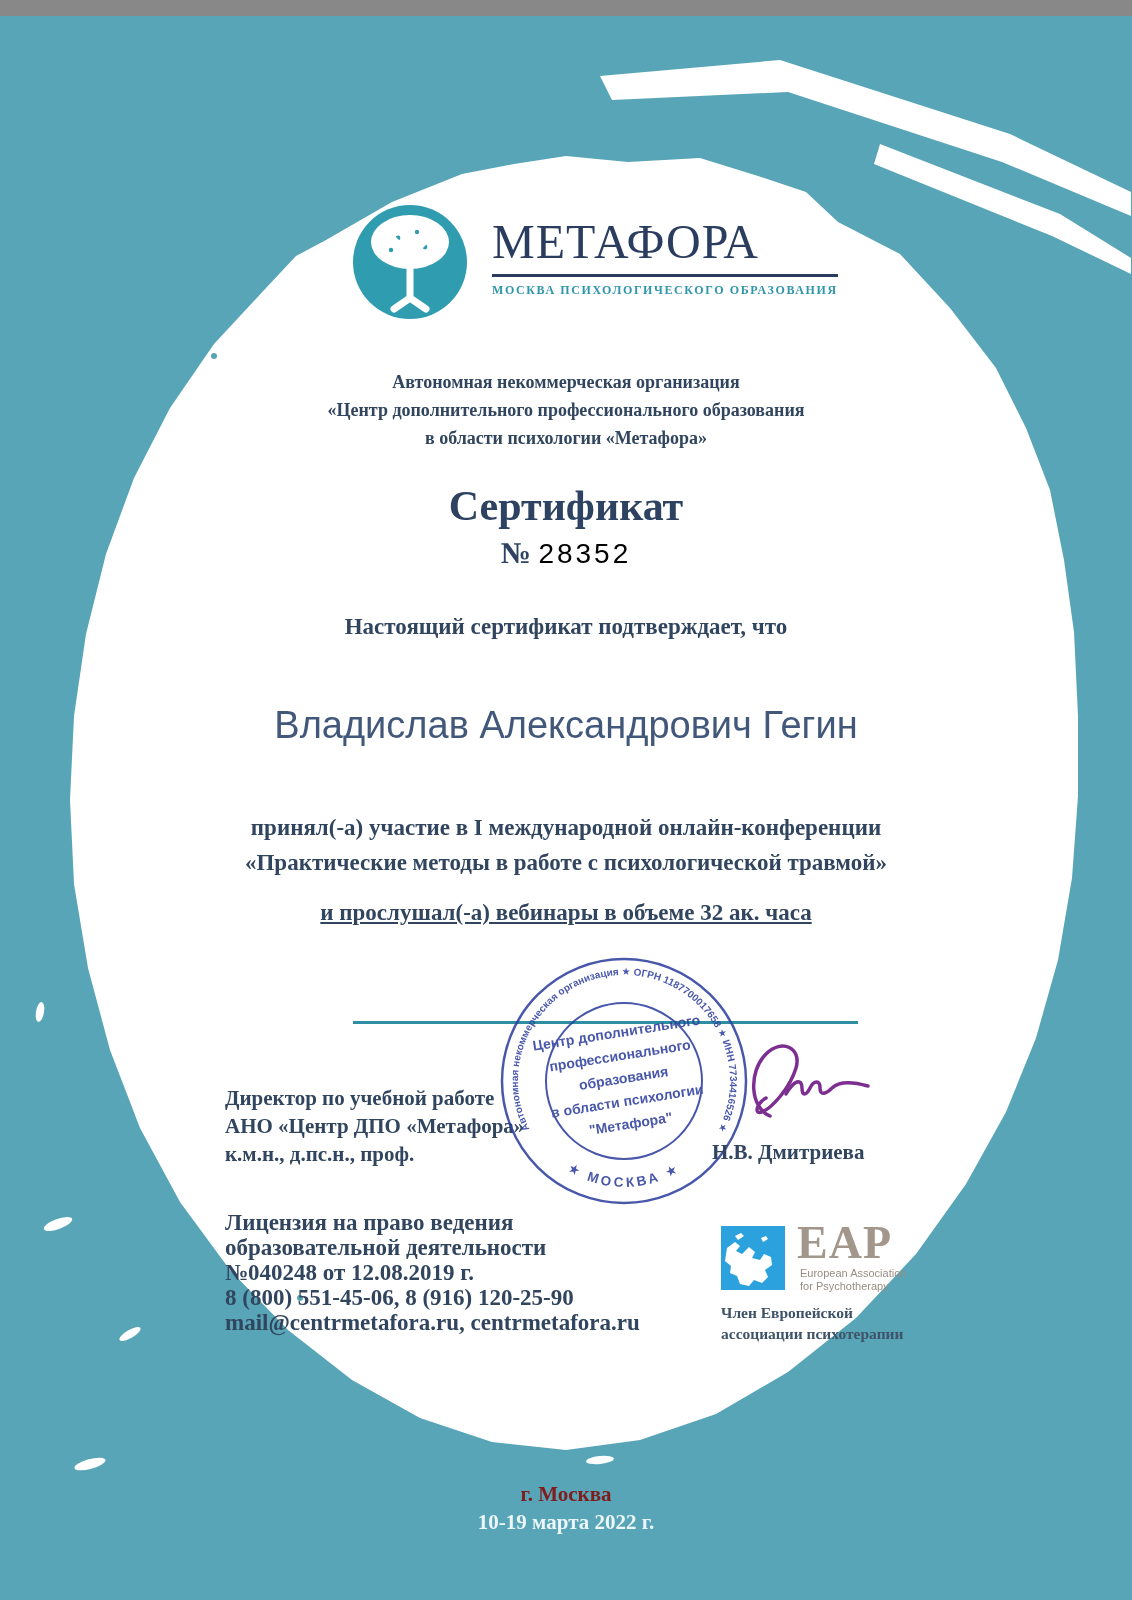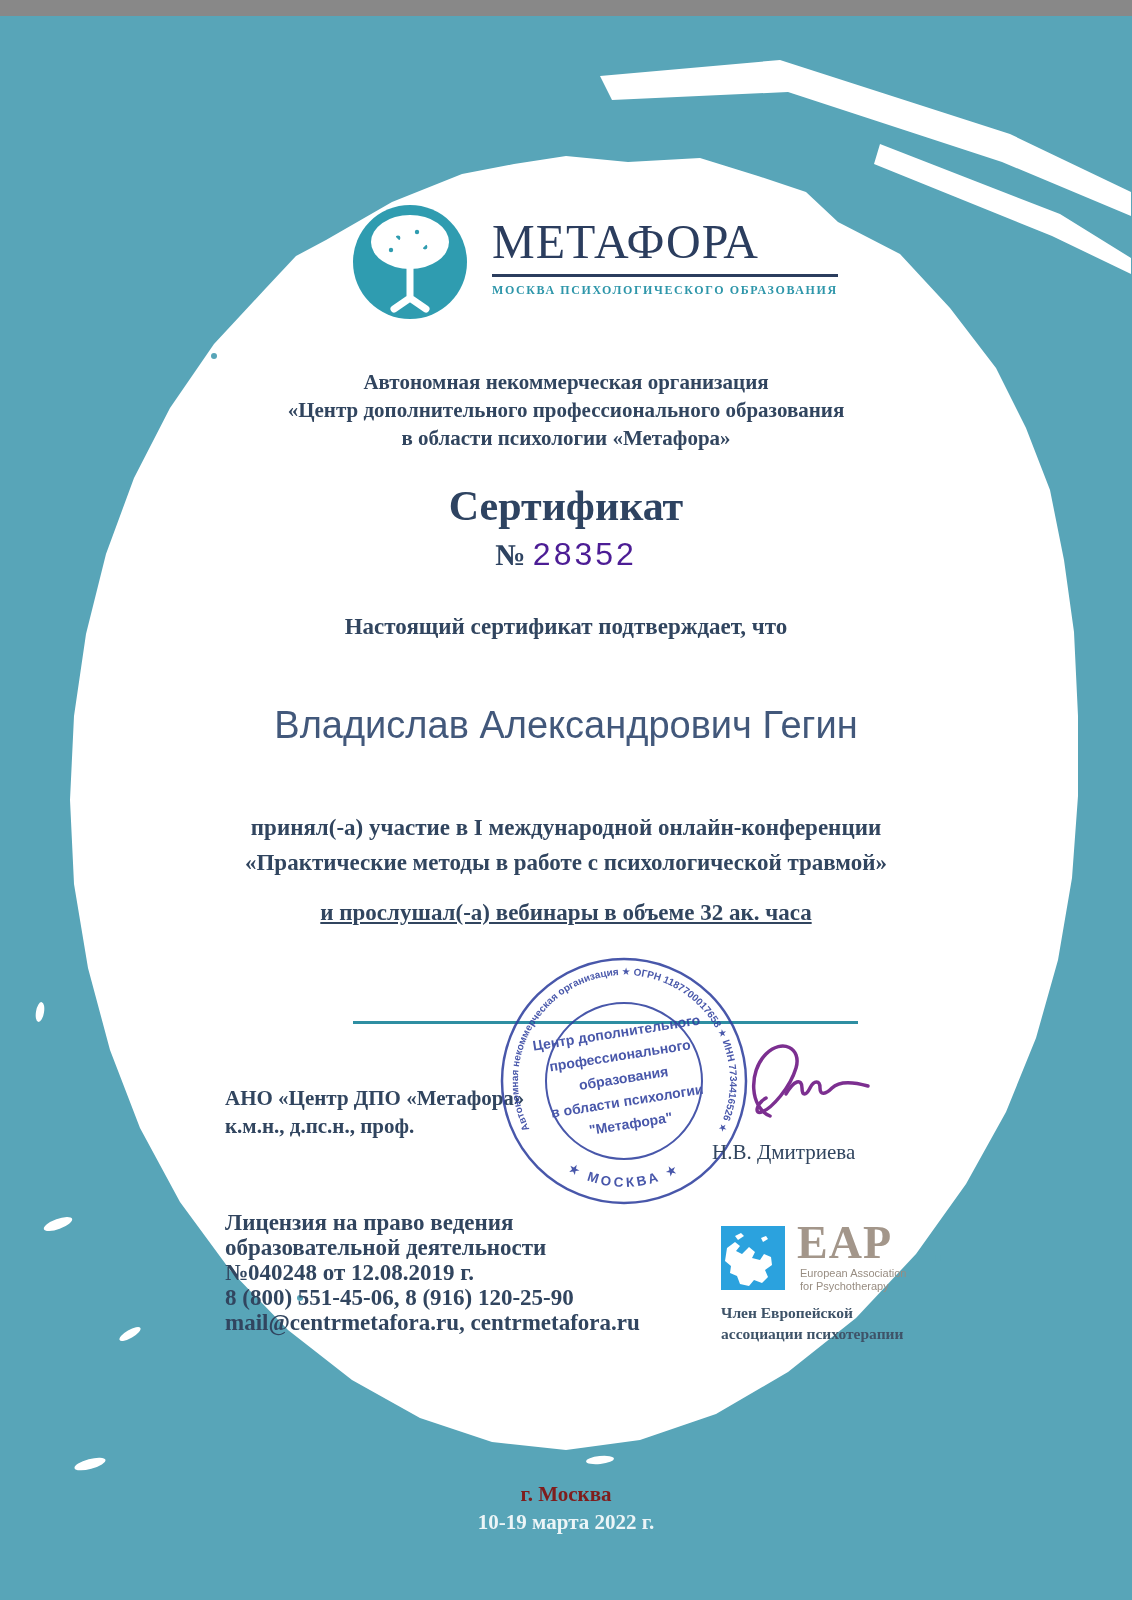--- a/index.html
+++ b/index.html
@@ -11,32 +11,32 @@
   .bg{position:absolute;left:0;top:0;width:1132px;height:1600px;z-index:0;}
   .abs{position:absolute;z-index:2;}
   .ctr{left:0;width:100%;text-align:center;}
   
   .logo-row{left:350px;top:186px;display:flex;align-items:flex-start;}
   .logo-text{margin-left:22px;padding-top:16px;}
   .logo-title{font-size:48px;color:#2b3d5e;letter-spacing:1px;line-height:1;}
   .logo-rule{border-top:3px solid #2b3d5e;margin-top:8px;}
   .logo-tagline{font-size:12px;font-weight:bold;letter-spacing:1.6px;color:#2e96aa;padding-top:6px;white-space:nowrap;}
   
-  .org{top:352px;font-weight:bold;font-size:21px;color:#31455f;line-height:28px;}
+  .org{top:352px;font-weight:bold;font-size:18px;color:#31455f;line-height:28px;}
   .title{top:466px;font-weight:bold;font-size:42px;color:#2e4361;}
   .numrow{top:520px;font-size:30px;color:#2e4361;}
   .numrow .no{font-weight:bold;}
-  .numrow .num{font-family:"Liberation Sans","DejaVu Sans",sans-serif;font-size:32px;letter-spacing:3px;color:#4c1d95;}
+  .numrow .num{font-family:"Liberation Sans","DejaVu Sans",sans-serif;font-size:28px;letter-spacing:3px;color:#000000;}
   .confirm{top:598px;font-weight:bold;font-size:23px;color:#31455f;}
   .name{top:688px;font-family:"Liberation Sans","DejaVu Sans",sans-serif;font-size:38px;color:#42587b;}
   .part{top:794px;font-weight:bold;font-size:23px;color:#31455f;line-height:35px;}
   .hours{top:884px;font-weight:bold;font-size:23px;color:#31455f;text-decoration:underline;}
   .sigline{left:353px;top:1005px;width:505px;height:3px;background:#2e8ea2;z-index:1;}
   .director{left:225px;top:1068px;font-weight:bold;font-size:21px;color:#31455f;line-height:28px;z-index:2;}
-  .signer{left:712px;top:1124px;font-weight:normal;font-size:21px;color:#31455f;z-index:6;}
+  .signer{left:712px;top:1124px;font-weight:bold;font-size:21px;color:#31455f;z-index:6;}
   .license{left:225px;top:1194px;font-weight:bold;font-size:23px;color:#31455f;line-height:25px;}
   .stamp{left:474px;top:915px;width:300px;height:300px;opacity:.87;z-index:5;}
   .signature{left:742px;top:1022px;z-index:6;}
   .eap-square{left:721px;top:1210px;width:64px;height:64px;background:#2ba2de;}
   .eap-acr{left:797px;top:1200px;font-weight:bold;font-size:46px;color:#a3968a;letter-spacing:1px;}
   .eap-sub{left:800px;top:1251px;font-family:"Liberation Sans","DejaVu Sans",sans-serif;font-size:11px;color:#988d82;line-height:13px;}
   .member{left:721px;top:1286px;font-weight:bold;font-size:15.5px;color:#3e5368;line-height:21px;}
   .city{top:1466px;font-weight:bold;font-size:21px;color:#7f1d1d;}
   .date{top:1494px;font-weight:bold;font-size:21px;color:#ecf5f7;}
 </style>
@@ -102,20 +102,21 @@
   <div class="abs ctr part">
     <div>принял(-а) участие в I международной онлайн-конференции</div>
     <div>«Практические методы в работе с психологической травмой»</div>
   </div>
 
   <div class="abs ctr hours">и прослушал(-а) вебинары в объеме 32 ак. часа</div>
 
   <div class="abs sigline"></div>
 
   <div class="abs director">
+    <div>Директор по учебной работе</div>
     <div>АНО «Центр ДПО «Метафора»</div>
     <div>к.м.н., д.пс.н., проф.</div>
   </div>
 
   <svg class="abs stamp" viewBox="0 0 300 300">
     <defs>
       <path id="tp" d="M 55.6 198.1 A 106 106 0 1 1 244.4 198.1" fill="none"></path>
       <path id="bp" d="M 68.8 218.1 A 106 106 0 0 0 231.2 218.1" fill="none"></path>
     </defs>
     <circle cx="150" cy="150" r="122" fill="none" stroke="#2e3f9e" stroke-width="2.5"></circle>

